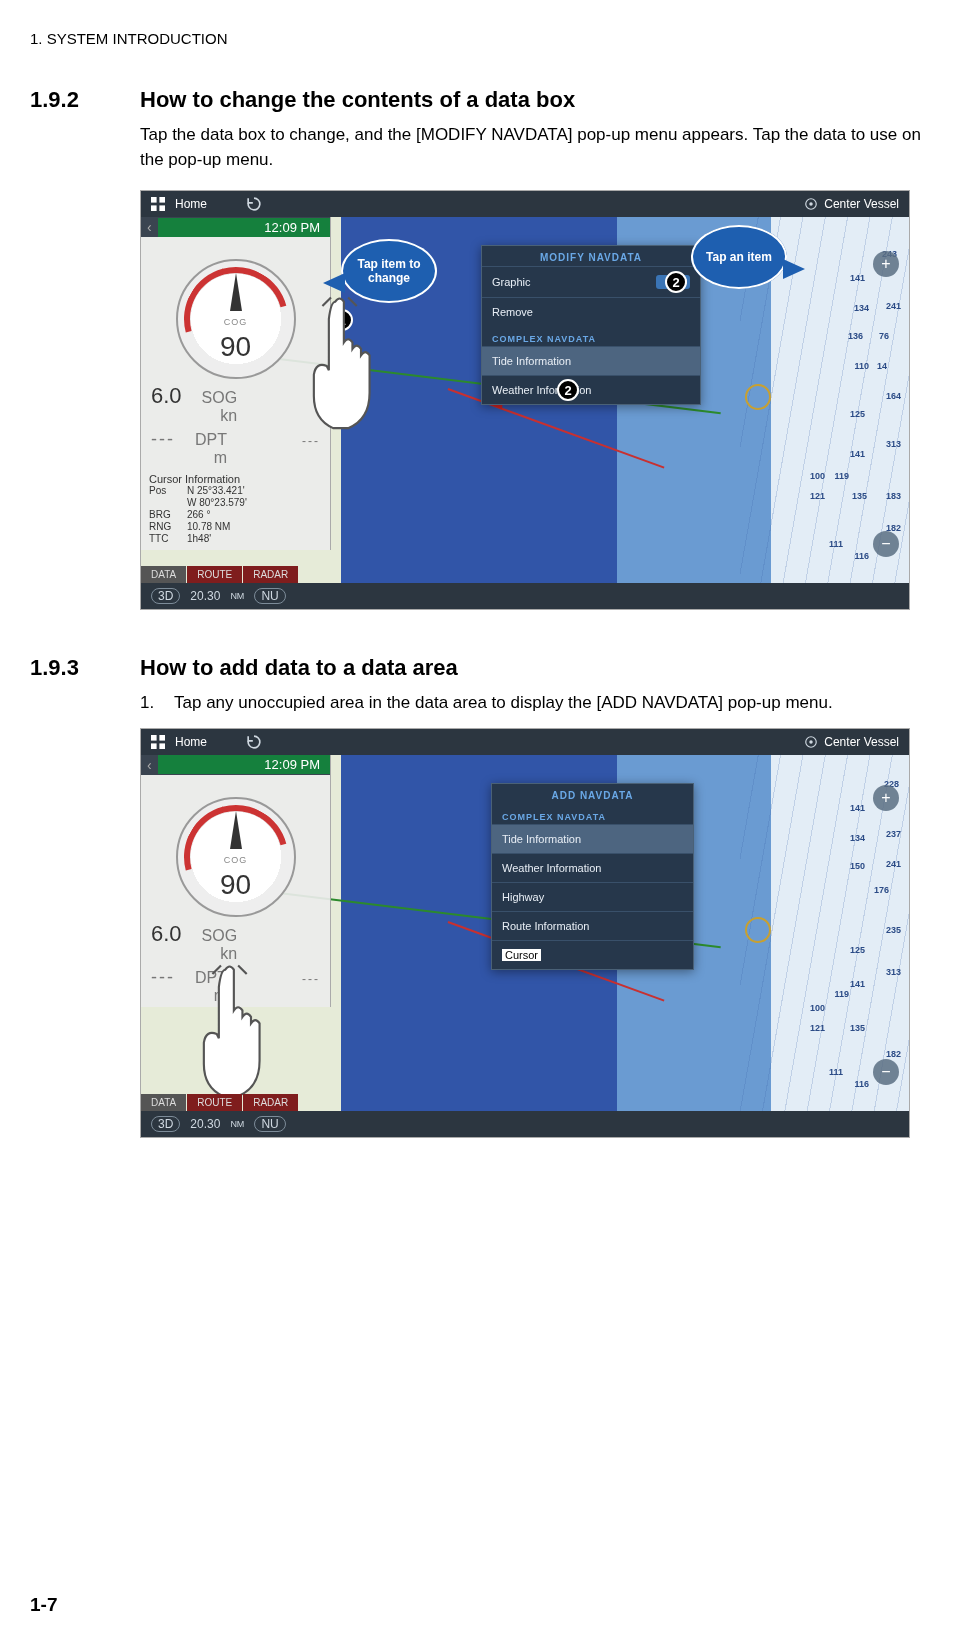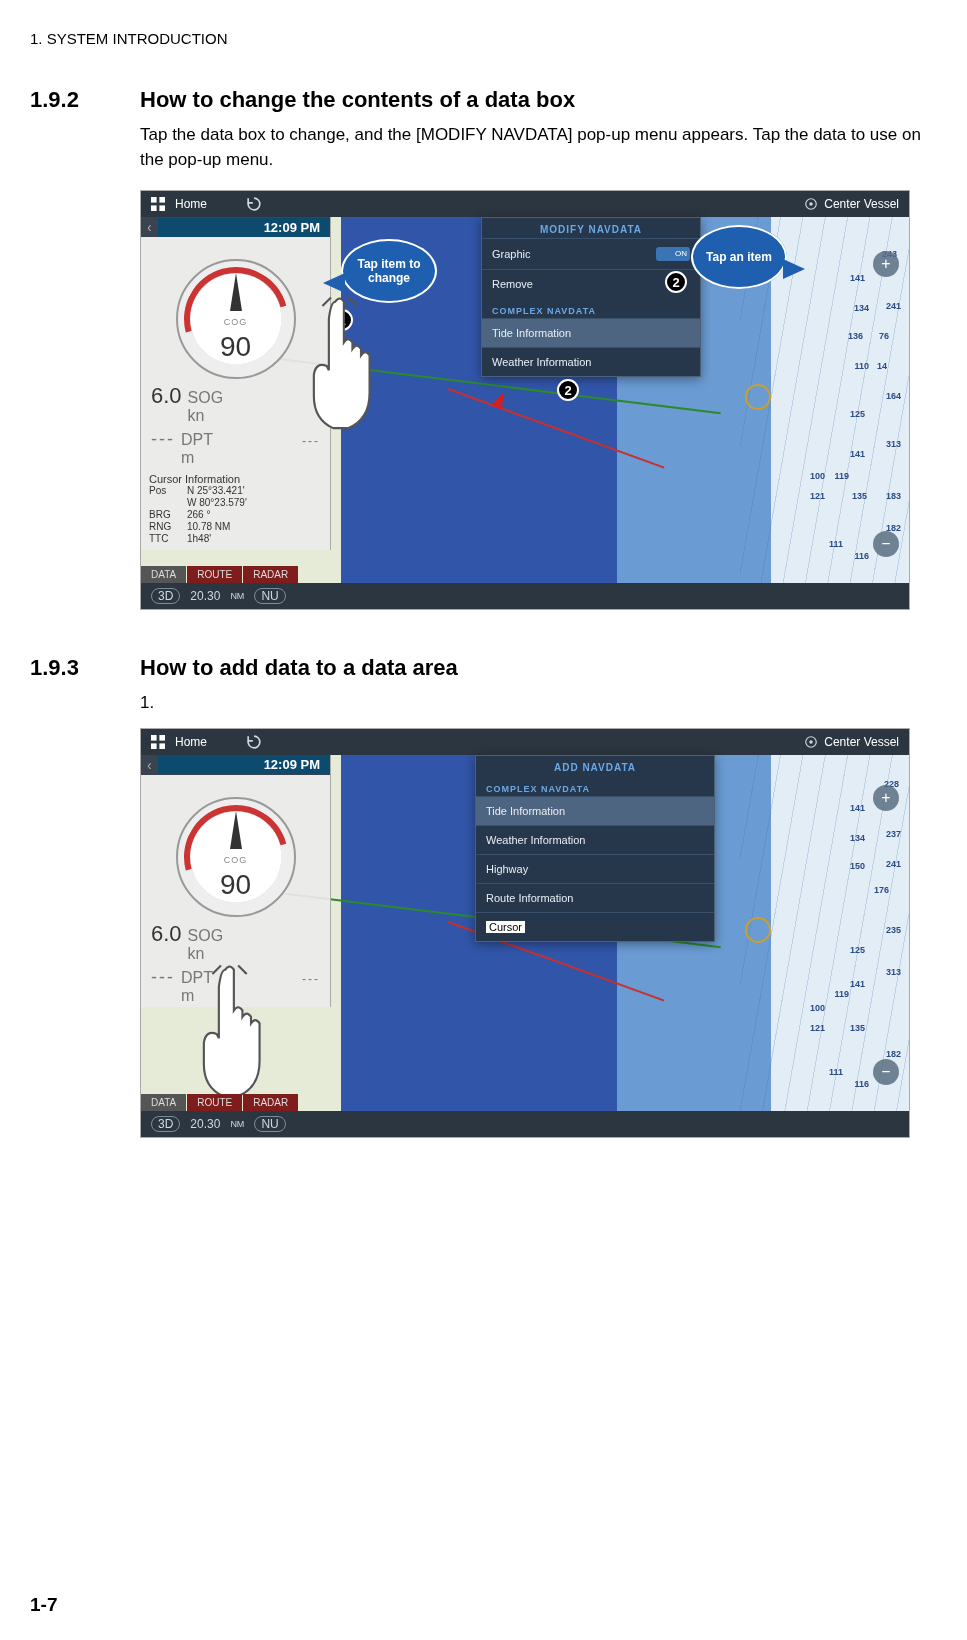--- a/index.html
+++ b/index.html
@@ -94,23 +94,22 @@
   .topbar-right { display:flex; align-items:center; gap:6px; }
   .tb-icon { width:14px; height:14px; display:inline-block; }
 
   
   .side-panel {
     position:absolute; left:0; top:26px; width:190px;
     background:rgba(235,235,235,0.92);
     border-right:1px solid #aaa;
   }
   .time-banner {
-    background:#0c4a6e; color:#fff; font-size:13px; text-align:right;
+    background:#15803d; color:#fff; font-size:13px; text-align:right;
     padding:2px 10px;
-    font-weight:bold;
   }
   .gauge-wrap { padding:6px 8px 2px 8px; text-align:center;margin-top:16px; }
   .gauge {
     width:120px; height:120px; margin:0 auto; border-radius:50%;
     background: radial-gradient(circle at 50% 50%, #fff 0 55%, #eee 55% 100%);
     border:2px solid #999; position:relative;
   }
   .gauge-arc {
     position:absolute; inset:6px; border-radius:50%;
     border:6px solid transparent; border-top-color:#c33; border-right-color:#c33;
@@ -119,21 +118,21 @@
   .gauge-needle {
     position:absolute; left:50%; top:10%; width:0; height:0;
     border-left:6px solid transparent; border-right:6px solid transparent;
     border-bottom:38px solid #333; transform:translateX(-50%);
   }
   .gauge-num {
     position:absolute; bottom:14px; left:0; right:0; text-align:center;
     font-size:28px; color:#333; font-weight:500;
   }
   .cog-lbl { font-size:9px; color:#888; letter-spacing:1px; }
-  .stat-row { display:flex; align-items:baseline; padding:2px 10px; gap:6px;}
+  .stat-row { display:flex; align-items:baseline; padding:2px 10px; gap:20px;text-align:right;}
   .stat-val { font-size:22px; color:#333; }
   .stat-lbl { font-size:16px; color:#777; }
   .stat-dash { color:#777; letter-spacing:2px; font-size:18px; }
   .ci-title { font-size:11px; color:#333; padding:4px 8px 0 8px; }
   .ci-grid {
     display:grid; grid-template-columns:38px auto; font-size:10px;
     color:#333; padding:0 8px 6px 8px; row-gap:1px;
   }
 
   
@@ -148,20 +147,21 @@
     background:#2c3640; color:#cfd8e0; font-size:12px; display:flex;
     align-items:center; gap:10px; padding:0 10px;
   }
   .pill { border:1px solid #7d8c99; border-radius:10px; padding:0 6px; font-size:12px; }
 
   
   .popup {
     position:absolute; background:#26374b; color:#e8eef5;
     border:1px solid #4a6177; font-size:11px; width:220px;
     box-shadow:0 2px 10px rgba(0,0,0,.4);
+    margin-top:28px;
   }
   .popup-title {
     text-align:center; color:#6aa8e6; font-size:10px;
     letter-spacing:1px; padding:6px 0 3px 0; font-weight:bold;
   }
   .popup-sub {
     color:#6aa8e6; font-size:9px; letter-spacing:1px;
     padding:8px 10px 2px 10px; font-weight:bold;
   }
   .popup-row {
@@ -398,20 +398,21 @@
       <span class="pill">NU</span>
     </div>
   </div>
 
   <div class="section-row sec2">
     <div class="section-num">1.9.3</div>
     <div class="section-title">How to add data to a data area</div>
   </div>
   <div class="step">
     <span class="step-num">1.</span>
+    <span>Tap any unoccupied area in the data area to display the [ADD NAVDATA] pop-up menu.</span>
   </div>
 
   <div class="figure fig2">
     <div class="land"></div>
       <div class="sea-dark"></div>
       <div class="sea-mid"></div>
       <div class="sea-light"></div>
       <div class="contour"></div>
 
     <span class="depth-num" style="right:10px; top:50px">228</span>
@@ -484,21 +485,21 @@
       <div class="stat-row">
         <span class="stat-dash">---</span>
         <span>
           <div class="stat-lbl">DPT</div>
           <div class="stat-lbl">m</div>
         </span>
         <span class="stat-dash" style="margin-left:auto;font-size:12px">---</span>
       </div>
     </div>
 
-    <div class="popup" style="left:334px; top:26px; width:240px">
+    <div class="popup" style="left:350px; top:26px; width:203px">
       <div class="popup-title">ADD NAVDATA</div>
       <div class="popup-sub">COMPLEX NAVDATA</div>
       <div class="popup-row highlight">
           <span>Tide Information</span>
         </div>
       <div class="popup-row">
           <span>Weather Information</span>
         </div>
       <div class="popup-row">
           <span>Highway</span>

